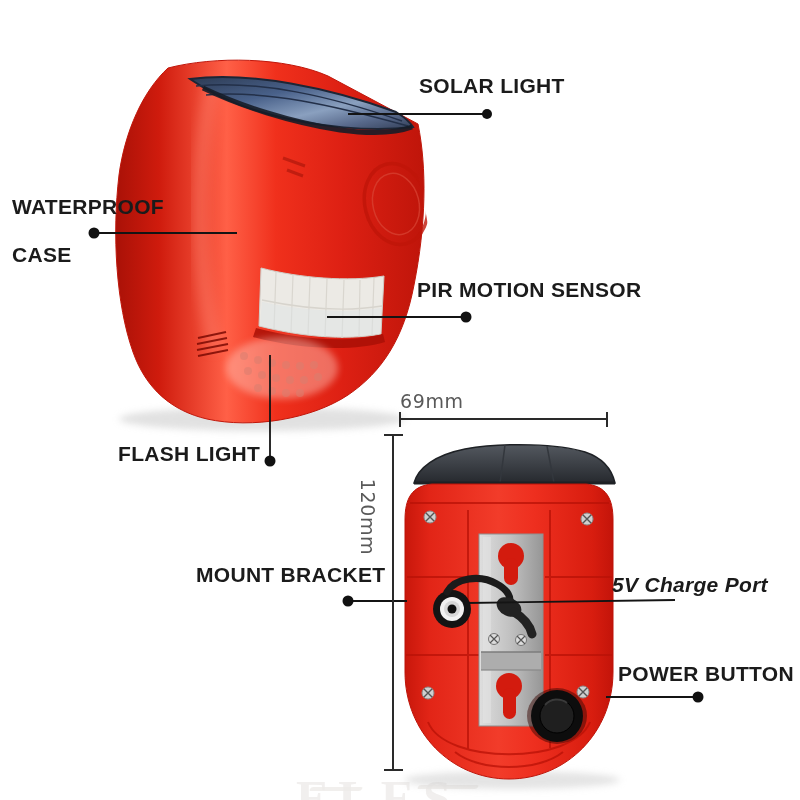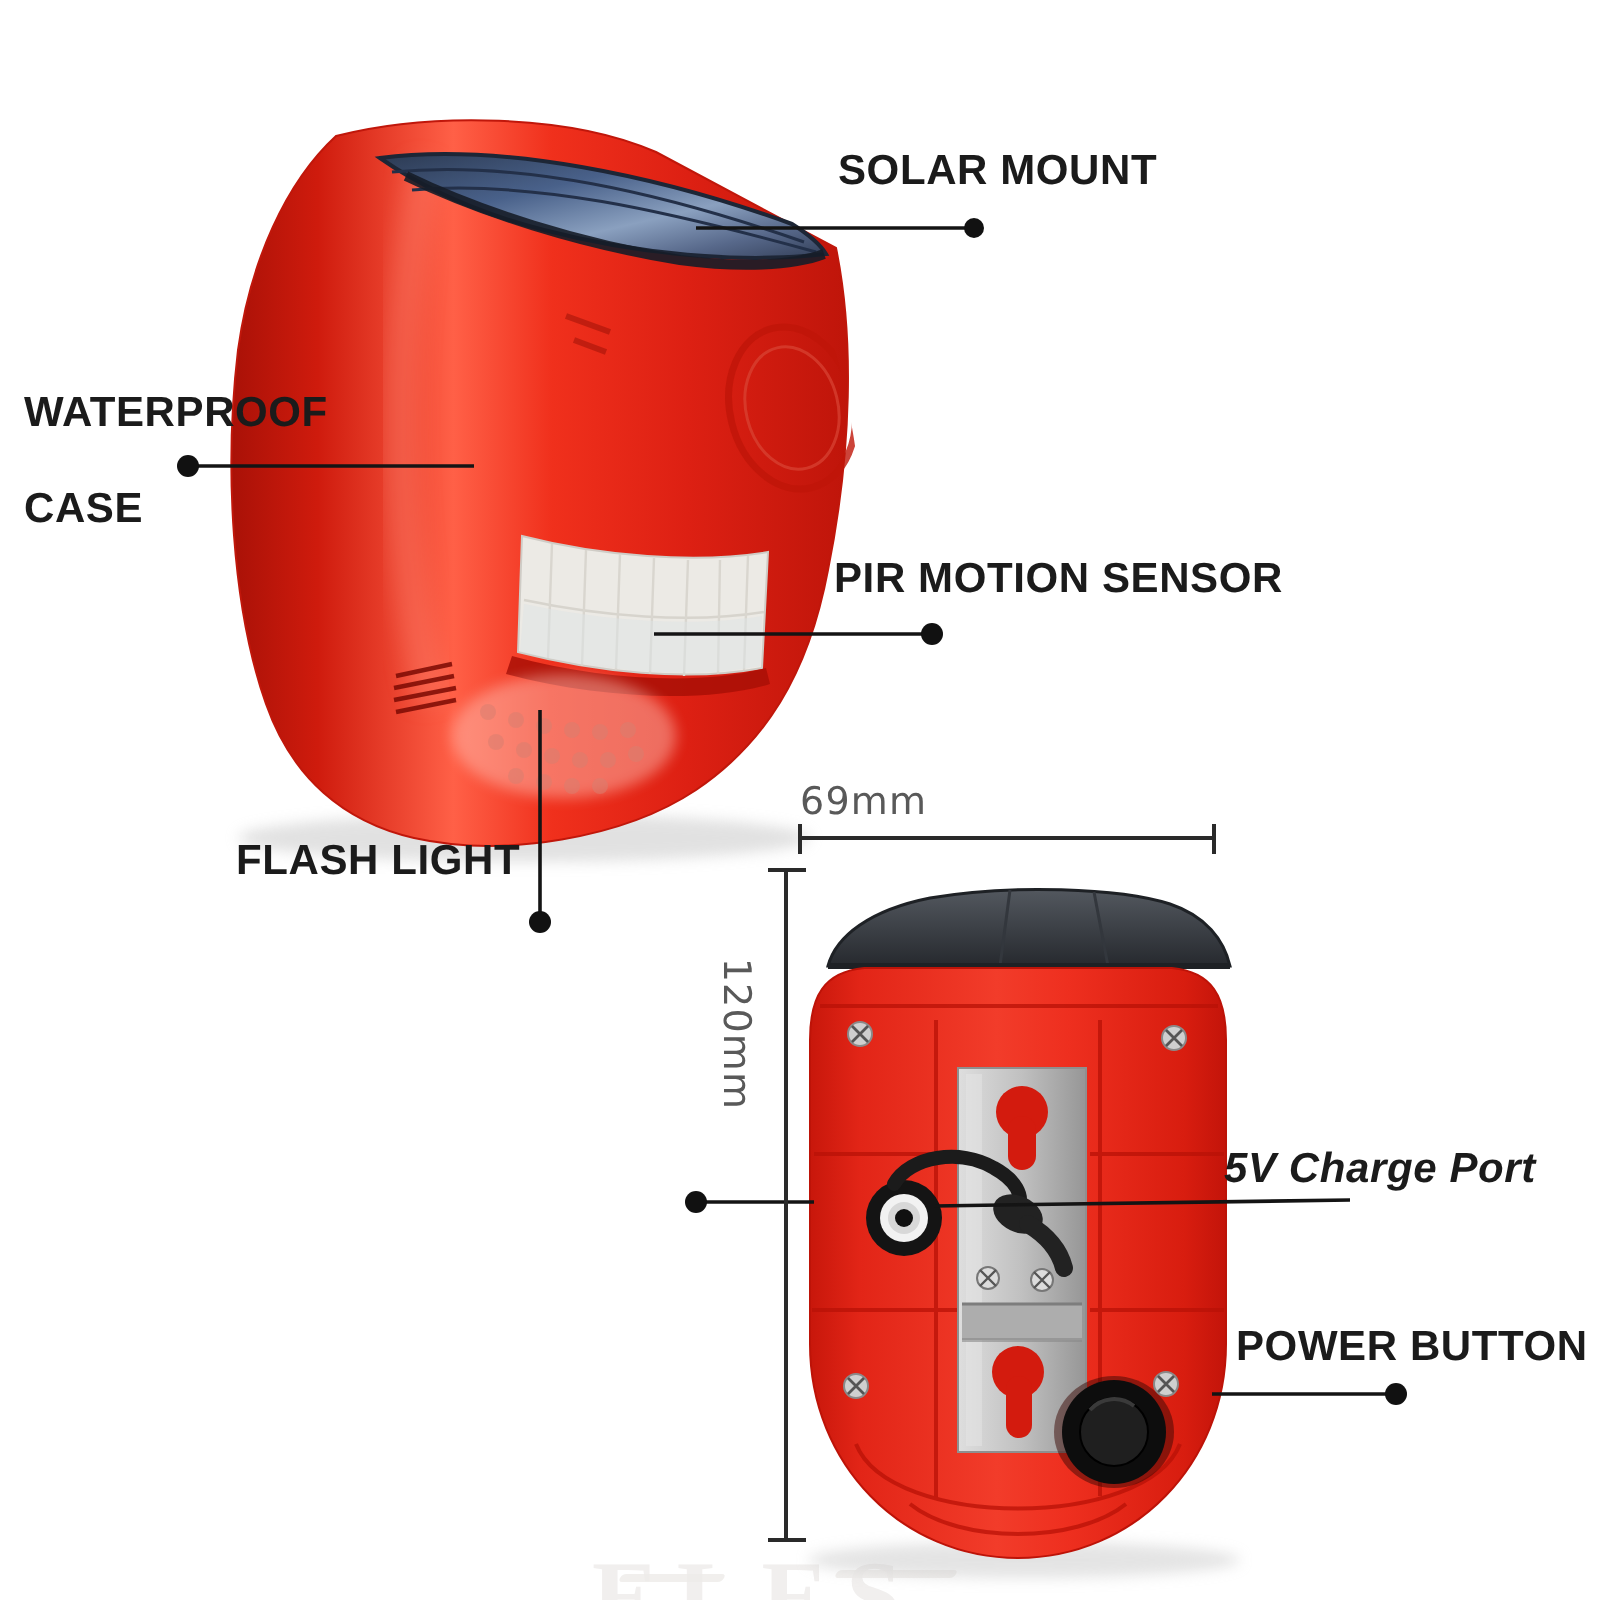--- a/index.html
+++ b/index.html
@@ -247,31 +247,32 @@
       <circle cx="348" cy="601" r="5.5"></circle>
       <circle cx="698" cy="697" r="5.5"></circle>
     </g>
 
     <g stroke="#2a2a2a" stroke-width="2" fill="none">
       <path d="M400 419 L607 419 M400 412 L400 427 M607 412 L607 427"></path>
       <path d="M393 435 L393 770 M384 435 L403 435 M384 770 L403 770"></path>
     </g>
   </svg>
 
-  <div class="label" style="left:419px;top:73px;">SOLAR MOUNT</div>
+  <div class="label" style="left:419px;top:73px;">SOLAR LIGHT</div>
 
   <div class="label" style="left:12px;top:194px;">
     <span>WATERPROOF</span>
     <span class="l2">CASE</span>
   </div>
 
   <div class="label" style="left:417px;top:277px;">PIR MOTION SENSOR</div>
 
-  <div class="label" style="left:118px;top:418px;">FLASH LIGHT</div>
-
+  <div class="label" style="left:118px;top:441px;">FLASH LIGHT</div>
+
+  <div class="label" style="left:196px;top:562px;">MOUNT BRACKET</div>
 
   <div class="label" style="left:612px;top:572px;font-style:italic;">5V Charge Port</div>
 
   <div class="label" style="left:618px;top:661px;">POWER BUTTON</div>
 
   <div class="dim dim-width">69mm</div>
   <div class="dim dim-height">120mm</div>
 
 </div>
 

